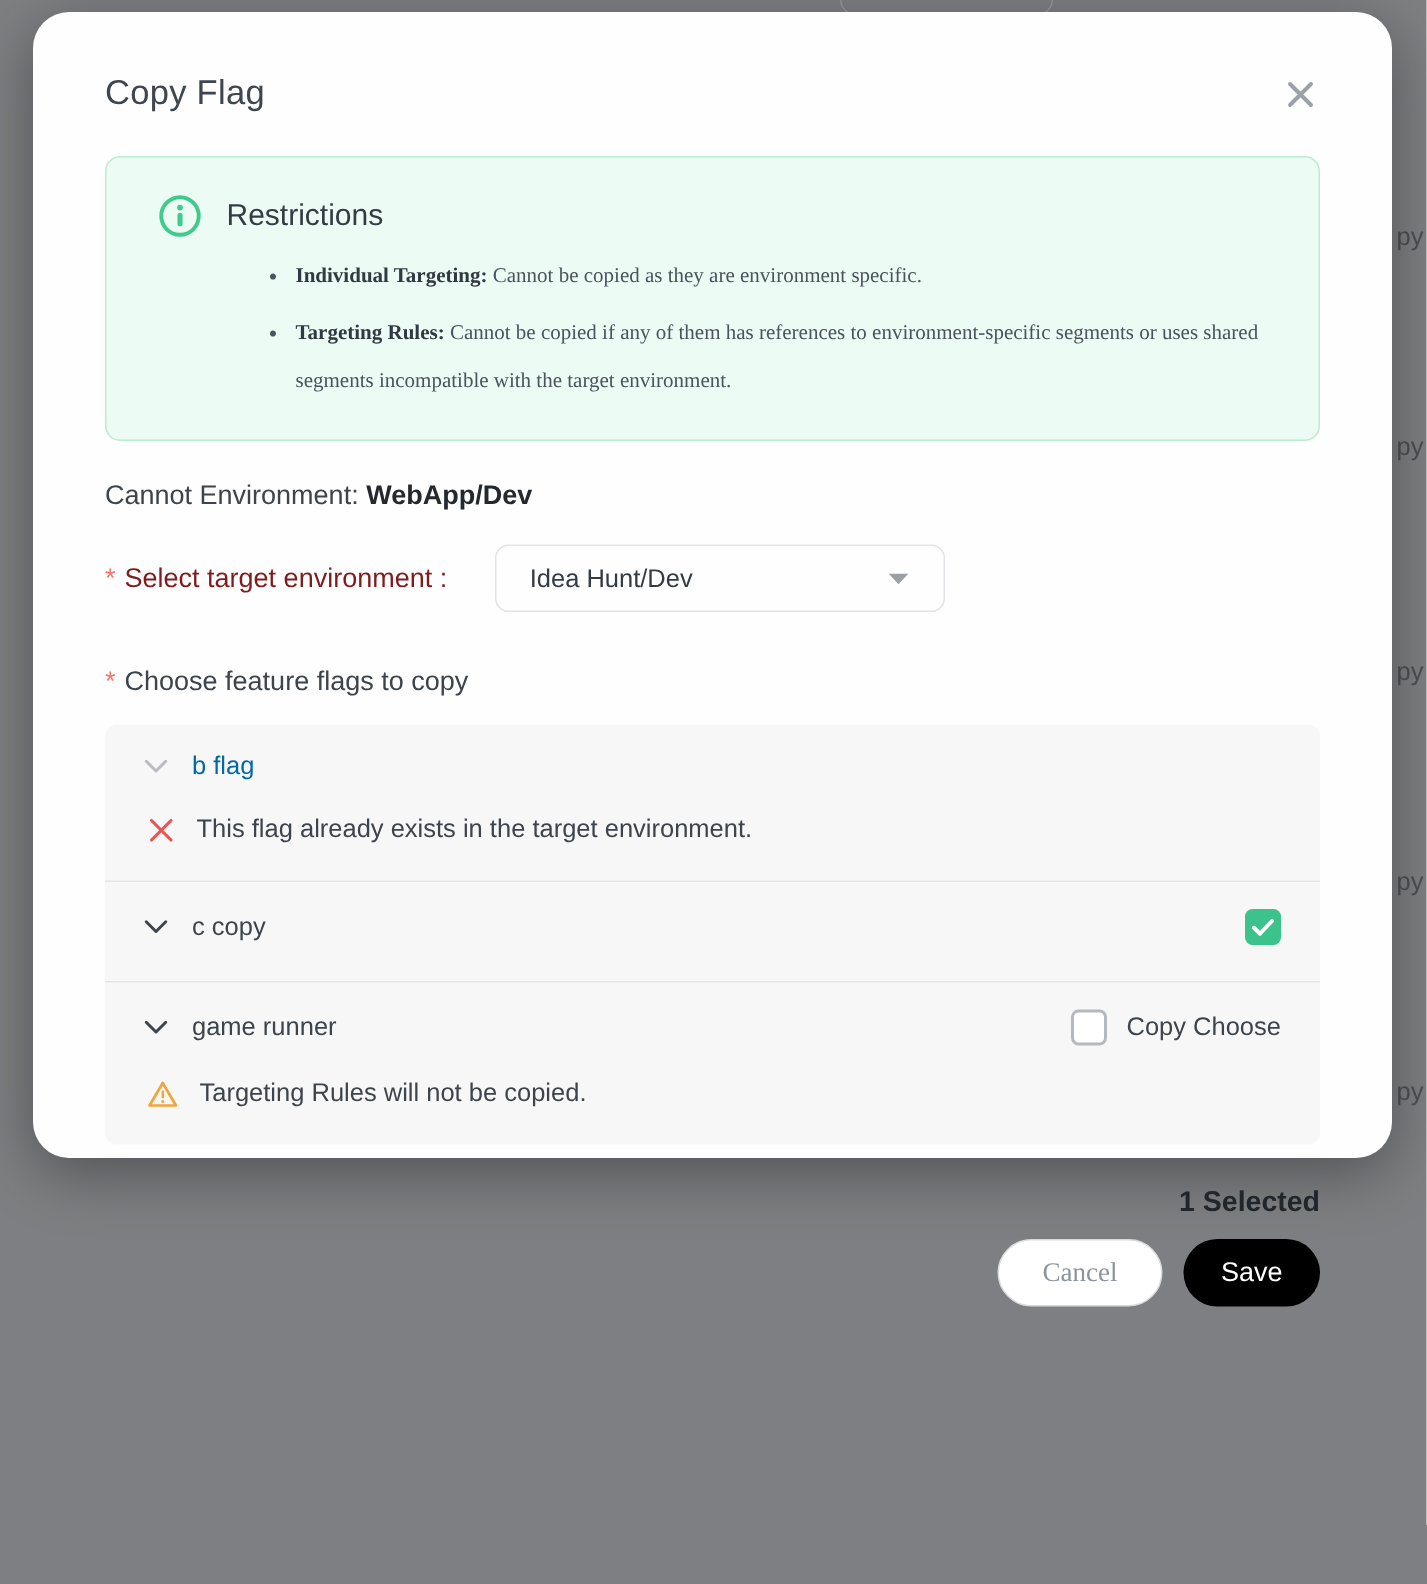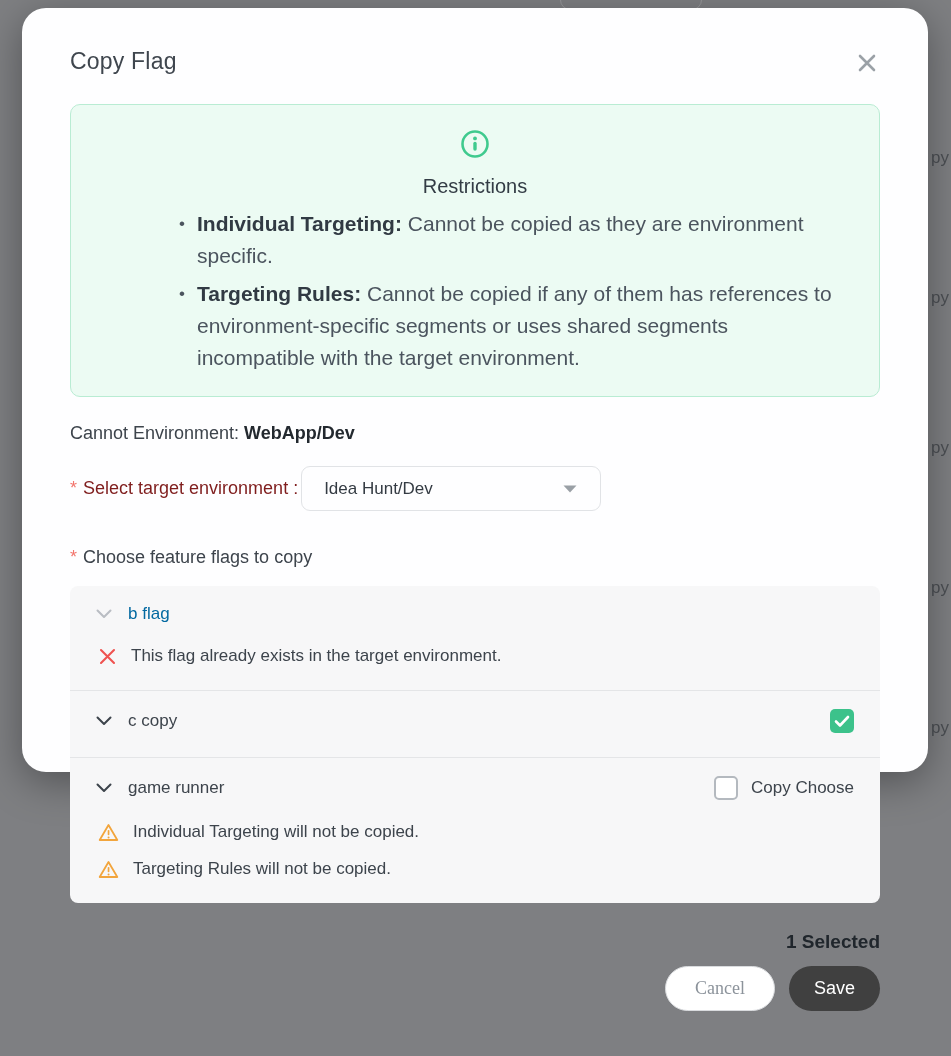--- a/index.html
+++ b/index.html
@@ -21,39 +21,39 @@
   }
   .modal-header{display:flex;justify-content:space-between;align-items:flex-start;}
   .modal-title{font-size:23px;color:#3f464e;letter-spacing:.2px;}
   .close-btn{background:none;border:none;cursor:pointer;padding:2px;margin:2px 0 0 0;line-height:0;}
 
   
   .restrictions{
     margin-top:28px;background:#ecfbf3;border:1px solid #b9ecd3;border-radius:10px;
     padding:24px 34px 22px 34px;box-sizing:border-box;
   }
-  .restrictions-head{display:flex;align-items:center;gap:16px;flex-direction:column;}
+  .restrictions-head{display:flex;align-items:center;gap:16px;}
   .restrictions-title{font-size:20px;color:#333c45;}
   .restrictions-list{margin:10px 0 0 74px;padding:0;list-style:none;}
   .restrictions-list li{
-    font-size:21px;color:#4b545e;line-height:32px;position:relative;padding-left:18px;margin-top:6px;
+    font-size:14px;color:#4b545e;line-height:32px;position:relative;padding-left:18px;margin-top:6px;font-family:Liberation Serif, serif;
   }
   .restrictions-list li::before{
     content:"•";position:absolute;left:0;top:0;color:#4b545e;font-size:17px;
   }
   .restrictions-list b{color:#313a43;}
 
   .current-env{margin-top:26px;font-size:18px;color:#3d444c;}
   .current-env b{color:#23292f;}
 
   .select-row{margin-top:22px;display:flex;align-items:center;}
   .req{color:#f2756d;font-size:18px;margin-right:6px;}
   .select-label{font-size:18px;color:#7f1d1d;}
   .select-box{
-    margin-left:3px;width:300px;height:45px;box-sizing:border-box;
+    margin-left:32px;width:300px;height:45px;box-sizing:border-box;
     background:#fefeff;border:1px solid #e1e3e6;border-radius:9px;
     display:flex;align-items:center;justify-content:space-between;
     padding:0 22px;cursor:pointer;
   }
   .select-value{font-size:17px;color:#343b43;}
 
   .flags-label-row{margin-top:36px;display:flex;align-items:center;}
   .flags-label{font-size:18px;color:#3d444c;}
 
   .flag-list{
@@ -76,21 +76,21 @@
   .checkbox.checked{background:#3cc28b;}
   .checkbox.unchecked{background:#fff;border:2px solid #b4b9bf;}
   .copy-anyway-label{font-size:17px;color:#3d444c;margin-left:13px;cursor:pointer;}
 
   .footer{margin-top:28px;}
   .selected-count{text-align:right;font-size:19px;font-weight:bold;color:#20262c;}
   .btn-row{margin-top:13px;display:flex;justify-content:flex-end;gap:14px;}
   .btn{height:45px;border-radius:23px;font-size:18px;cursor:pointer;
        font-family:"Liberation Sans", sans-serif;}
   .btn-cancel{width:110px;background:#fff;border:1px solid #d9dbde;color:#8c939b;font-family:Liberation Serif, serif;}
-  .btn-save{width:91px;background:#404040;border:none;color:#fff;}
+  .btn-save{width:91px;background:#000000;border:none;color:#fff;}
 
   svg{display:block;}
 </style>
 </head>
 <body>
 
 <div>
   <div class="bg-card-edge" style="left:560px;top:-30px;width:140px;height:38px;"></div>
 
   <span class="bg-remnant" style="top:148px;">py</span>
@@ -204,30 +204,20 @@
         <span class="copy-anyway-label">Copy Choose</span>
       </div>
       <div class="flag-msg">
         <span>
           <svg width="21" height="19" viewBox="0 0 21 19">
             <path d="M10.5 2 L19.3 17 L1.7 17 Z" fill="none" stroke="#f2a53d" stroke-width="1.8" stroke-linejoin="round"></path>
             <rect x="9.7" y="7" width="1.7" height="5.2" rx="0.8" fill="#f2a53d"></rect>
             <circle cx="10.55" cy="14.4" r="1" fill="#f2a53d"></circle>
           </svg>
         </span>
-        <span class="flag-msg-text">Individual Targeting will not be copied.</span>
-      </div>
-      <div class="flag-msg">
-        <span>
-          <svg width="21" height="19" viewBox="0 0 21 19">
-            <path d="M10.5 2 L19.3 17 L1.7 17 Z" fill="none" stroke="#f2a53d" stroke-width="1.8" stroke-linejoin="round"></path>
-            <rect x="9.7" y="7" width="1.7" height="5.2" rx="0.8" fill="#f2a53d"></rect>
-            <circle cx="10.55" cy="14.4" r="1" fill="#f2a53d"></circle>
-          </svg>
-        </span>
         <span class="flag-msg-text">Targeting Rules will not be copied.</span>
       </div>
     </div>
 
   </div>
 
   <div class="footer">
     <div class="selected-count">1 Selected</div>
     <div class="btn-row">
       <button class="btn btn-cancel">Cancel</button>

